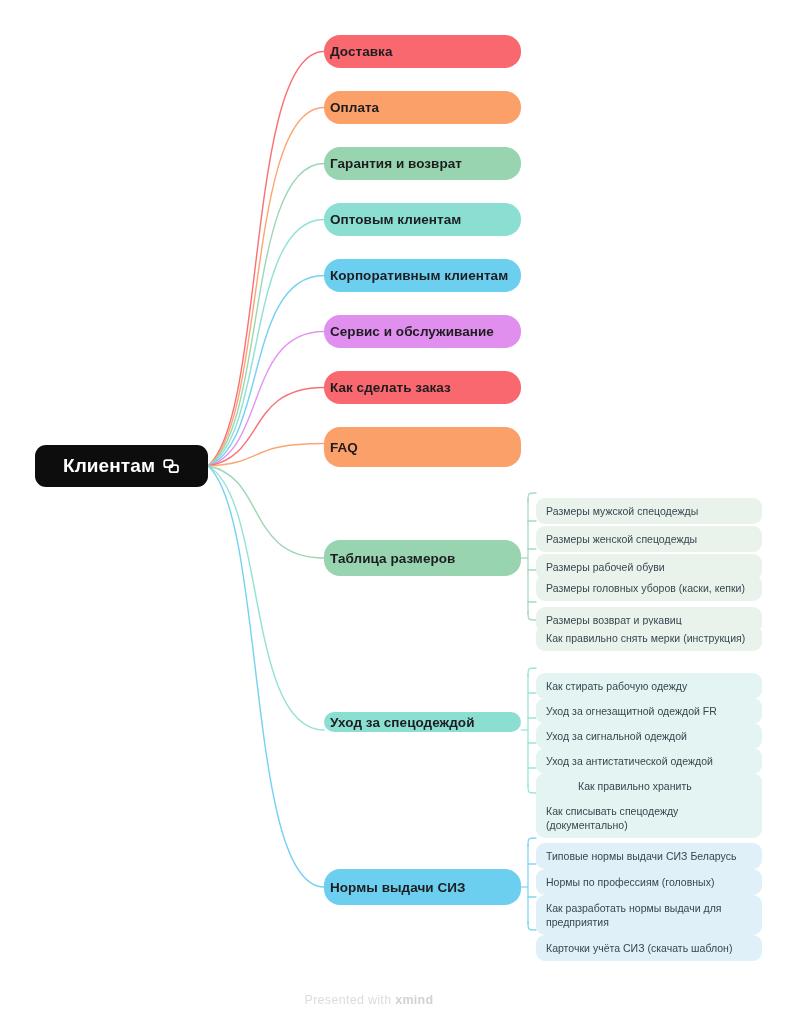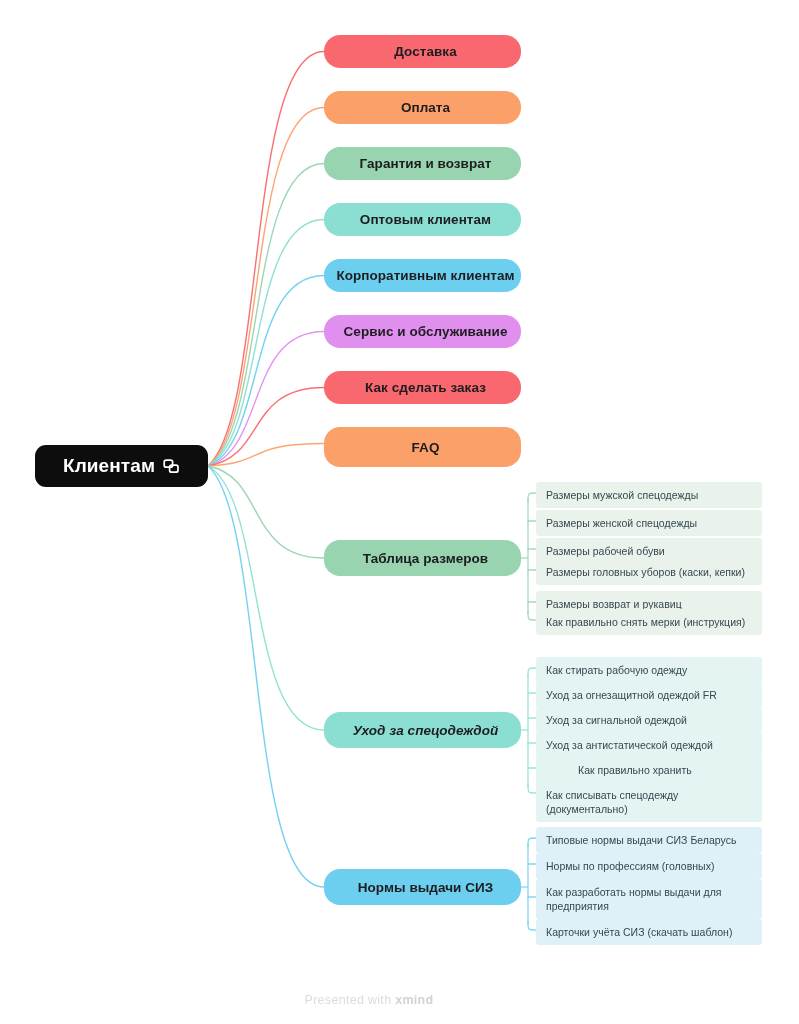--- a/index.html
+++ b/index.html
@@ -61,43 +61,43 @@
   .branch {
     position: absolute;
     left: 324px;
     height: 33px;
     width: 197px;
     border-radius: 16px;
     display: flex;
     align-items: center;
     box-sizing: border-box;
     padding-left: 6px;
-    justify-content: center;
   }
   .branch .branch-label {
     font-size: 13.5px;
     font-weight: bold;
     color: #1d1d20;
     white-space: nowrap;
     letter-spacing: 0.05px;
   }
   .branch.tall {
     height: 36px;
   }
 
   
   .leaf {
     position: absolute;
     left: 536px;
     width: 226px;
-    border-radius: 3px;
+    border-radius: 9px;
     box-sizing: border-box;
     padding: 6px 9px 6px 10px;
     display: flex;
     align-items: center;
+    margin-top: 16px;
   }
   .leaf .leaf-label {
     font-size: 10.5px;
     line-height: 14px;
     color: #37474f;
     letter-spacing: 0.02px;
   }
 
   
   .footer {
@@ -206,21 +206,21 @@
       </div>
       <div class="leaf" style="top: 559px; min-height: 22px; background: rgb(233, 243, 236);">
         <span class="leaf-label">Размеры головных уборов (каски, кепки)</span>
       </div>
       <div class="leaf" style="top: 591px; min-height: 22px; background: rgb(233, 243, 236);">
         <span class="leaf-label">Размеры возврат и рукавиц</span>
       </div>
       <div class="leaf" style="top: 609px; min-height: 22px; background: rgb(233, 243, 236);">
         <span class="leaf-label">Как правильно снять мерки (инструкция)</span>
       </div>
-      <div class="branch tall" style="top: 712px; height: 36px; background: rgb(139, 223, 210); font-style: italic;">
+      <div class="branch tall" style="top: 712px; height: 20px; background: rgb(139, 223, 210);">
         <span class="branch-label">Уход за спецодеждой</span>
       </div>
       <div class="leaf" style="top: 657px; min-height: 22px; background: rgb(228, 244, 242);">
         <span class="leaf-label">Как стирать рабочую одежду</span>
       </div>
       <div class="leaf" style="top: 682px; min-height: 22px; background: rgb(228, 244, 242);">
         <span class="leaf-label">Уход за огнезащитной одеждой FR</span>
       </div>
       <div class="leaf" style="top: 707px; min-height: 22px; background: rgb(228, 244, 242);">
         <span class="leaf-label">Уход за сигнальной одеждой</span>

